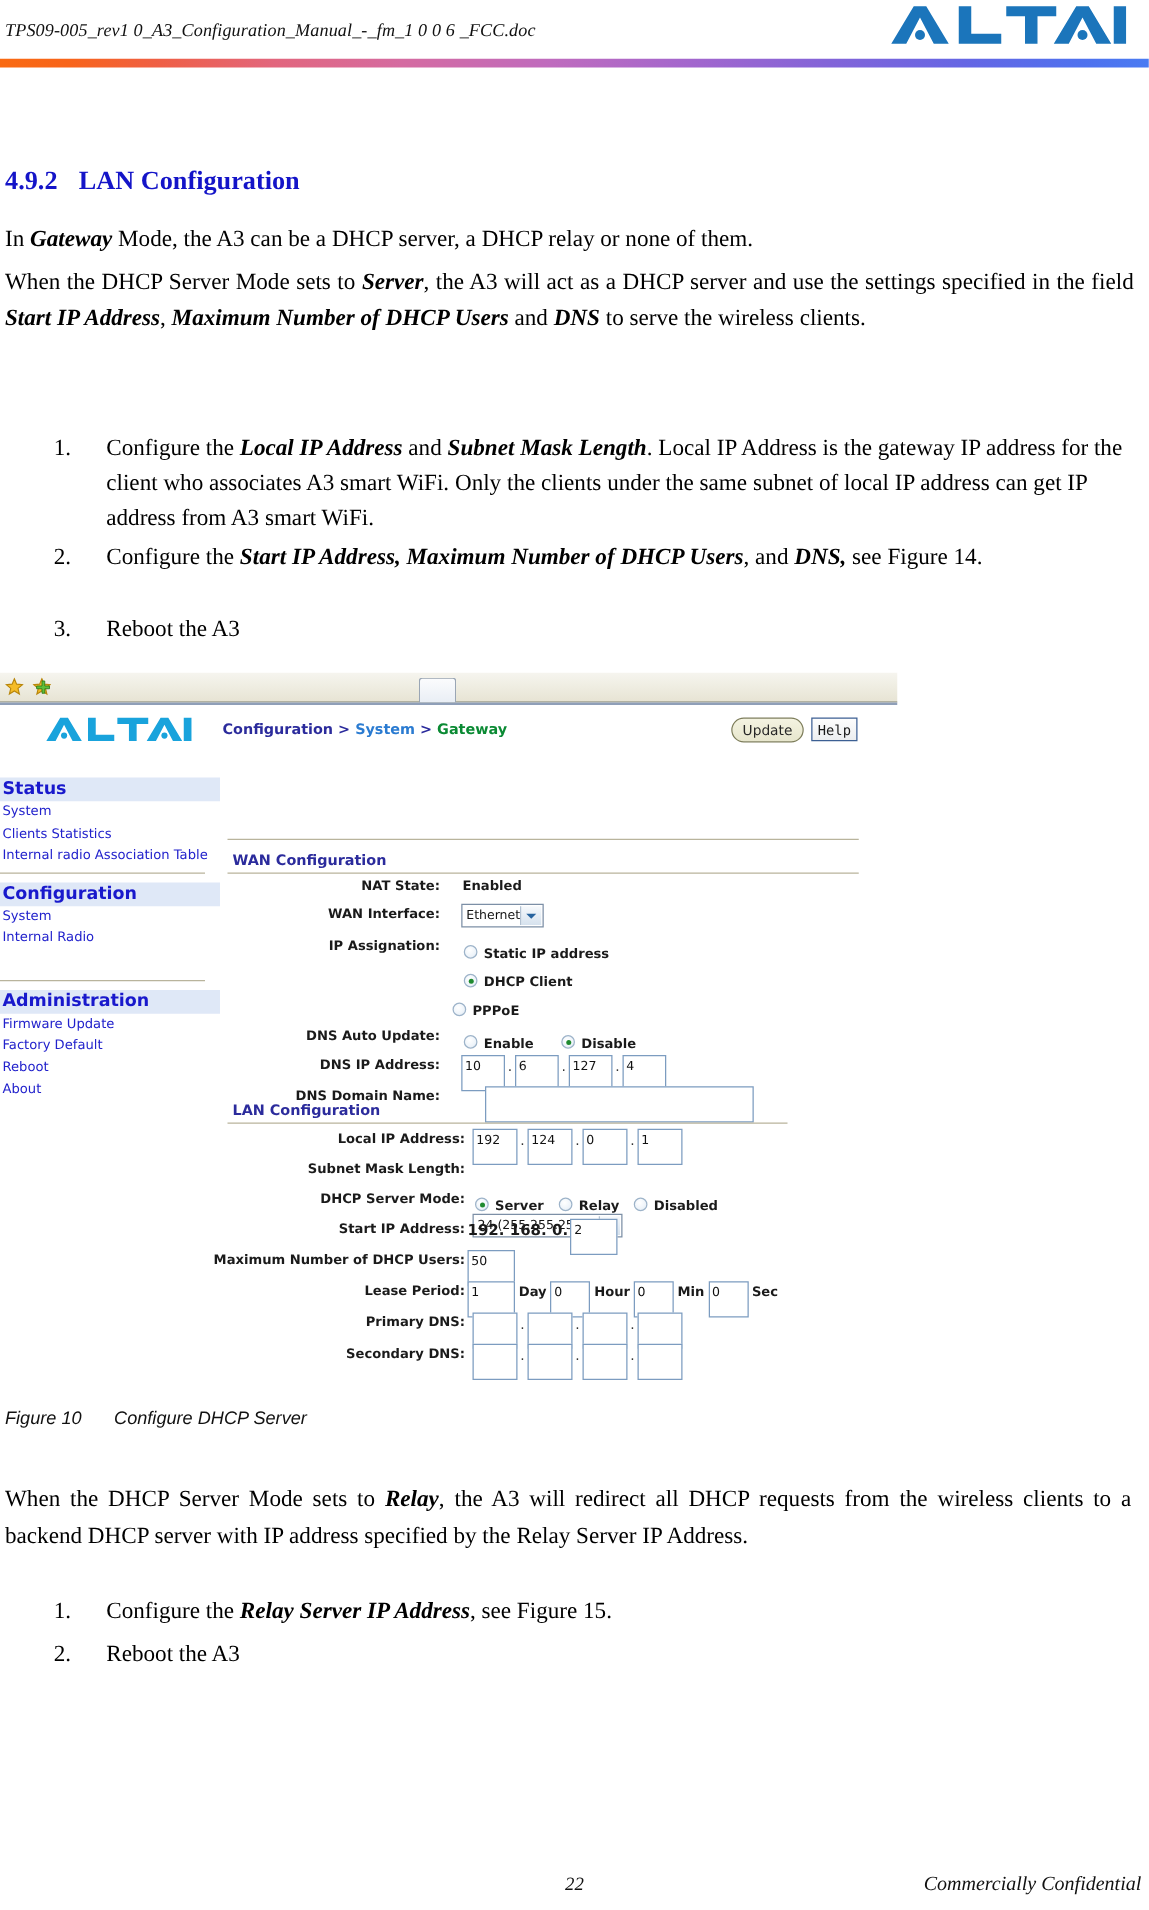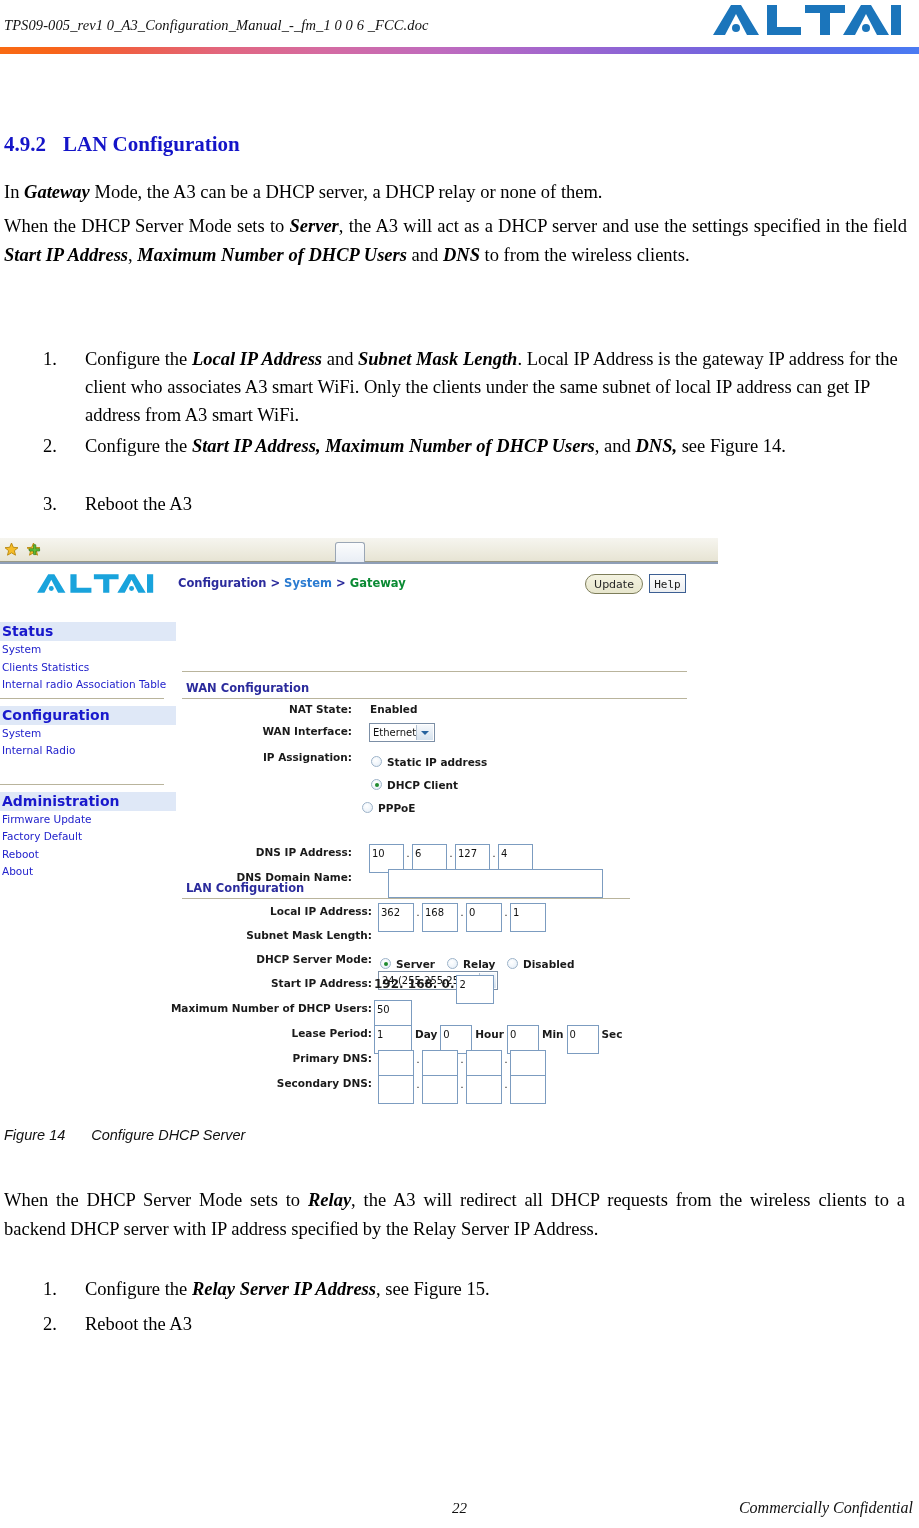--- a/index.html
+++ b/index.html
@@ -453,21 +453,21 @@
 </div>
 
 <div class="sec-num-title" id="sec-number">4.9.2</div>
 <div class="sec-num-title" id="sec-title">LAN Configuration</div>
 
 <div class="para" id="para-gateway">
   <span>In </span><span class="bi">Gateway</span><span> Mode, the A3 can be a DHCP server, a DHCP relay or none of them.</span>
 </div>
 
 <div class="para" id="para-server">
-  <span>When the DHCP Server Mode sets to </span><span class="bi">Server</span><span>, the A3 will act as a DHCP server and use the settings specified in the field </span><span class="bi">Start IP Address</span><span>, </span><span class="bi">Maximum Number of DHCP Users</span><span> and </span><span class="bi">DNS</span><span> to from the wireless clients.</span>
+  <span>When the DHCP Server Mode sets to </span><span class="bi">Server</span><span>, the A3 will act as a DHCP server and use the settings specified in the field </span><span class="bi">Start IP Address</span><span>, </span><span class="bi">Maximum Number of DHCP Users</span><span> and </span><span class="bi">DNS</span><span> to serve the wireless clients.</span>
 </div>
 
 <div class="olist-item" id="li-1">
   <span class="olist-num">1.</span>
   <span class="olist-text"><span>Configure the </span><span class="bi">Local IP Address</span><span> and </span><span class="bi">Subnet Mask Length</span><span>. Local IP Address is the gateway IP address for the client who associates A3 smart WiFi. Only the clients under the same subnet of local IP address can get IP address from A3 smart WiFi.</span></span>
 </div>
 
 <div class="olist-item" id="li-2">
   <span class="olist-num">2.</span>
   <span class="olist-text"><span>Configure the </span><span class="bi">Start IP Address, Maximum Number of DHCP Users</span><span>, and </span><span class="bi">DNS,</span><span> see Figure 14.</span></span>
@@ -567,40 +567,49 @@
     <span class="radio-wrap" style="position:absolute; left:189px; top:2px;">
       <span class="radio on"></span><span class="radio-label">DHCP Client</span>
     </span>
   </div>
   <div class="frow" style="left:182px; top:257px; width:538px;">
     <span class="radio-wrap" style="position:absolute; left:180px; top:2px;">
       <span class="radio"></span><span class="radio-label">PPPoE</span>
     </span>
   </div>
 
+  <div class="frow" style="left:182px; top:283px; width:538px;">
+    <span class="flabel" style="right:368px;">DNS Auto Update:</span>
+    <span class="radio-wrap" style="position:absolute; left:189px; top:2px;">
+      <span class="radio"></span><span class="radio-label">Enable</span>
+    </span>
+    <span class="radio-wrap" style="position:absolute; left:267px; top:2px;">
+      <span class="radio on"></span><span class="radio-label">Disable</span>
+    </span>
+  </div>
 
   <div class="frow" style="left:182px; top:306px; width:538px;">
     <span class="flabel" style="right:368px;">DNS IP Address:</span>
     <span style="position:absolute; left:187px; top:0;">
       <span class="tbox" style="width:35px;">10</span><span class="dot">.</span><span class="tbox" style="width:35px;">6</span><span class="dot">.</span><span class="tbox" style="width:35px;">127</span><span class="dot">.</span><span class="tbox" style="width:35px;">4</span>
     </span>
   </div>
 
   <div class="frow" style="left:182px; top:331px; width:538px;">
     <span class="flabel" style="right:368px;">DNS Domain Name:</span>
     <span class="tbox" style="position:absolute; left:206px; top:0; width:215px;"></span>
   </div>
 
   <div class="sect-head" id="lan-head">LAN Configuration</div>
   <div class="sect-rule" id="rule-lan"></div>
 
   <div class="frow" style="left:182px; top:365px; width:538px;">
     <span class="flabel" style="right:348px;">Local IP Address:</span>
     <span style="position:absolute; left:196px; top:0;">
-      <span class="tbox" style="width:36px;">362</span><span class="dot">.</span><span class="tbox" style="width:36px;">168</span><span class="dot">.</span><span class="tbox" style="width:36px;">0</span><span class="dot">.</span><span class="tbox" style="width:36px;">1</span>
+      <span class="tbox" style="width:36px;">192</span><span class="dot">.</span><span class="tbox" style="width:36px;">124</span><span class="dot">.</span><span class="tbox" style="width:36px;">0</span><span class="dot">.</span><span class="tbox" style="width:36px;">1</span>
     </span>
   </div>
 
   <div class="frow" style="left:182px; top:389px; width:538px;">
     <span class="flabel" style="right:348px;">Subnet Mask Length:</span>
     <span class="selbox" style="position:absolute; left:196px; top:0; width:120px;margin-top:44px;">
       <span>24 (255.255.255.0)</span>
       <span class="arrow"></span>
     </span>
   </div>
@@ -647,21 +656,21 @@
   <div class="frow" style="left:182px; top:537px; width:538px;">
     <span class="flabel" style="right:348px;">Secondary DNS:</span>
     <span style="position:absolute; left:196px; top:0;">
       <span class="tbox" style="width:36px;"></span><span class="dot">.</span><span class="tbox" style="width:36px;"></span><span class="dot">.</span><span class="tbox" style="width:36px;"></span><span class="dot">.</span><span class="tbox" style="width:36px;"></span>
     </span>
   </div>
 
 </div>
 
 <div id="fig-caption">
-  <span class="cap-label">Figure 14</span><span>Configure DHCP Server</span>
+  <span class="cap-label">Figure 10</span><span>Configure DHCP Server</span>
 </div>
 
 <div class="para" id="para-relay">
   <span>When the DHCP Server Mode sets to </span><span class="bi">Relay</span><span>, the A3 will redirect all DHCP requests from the wireless clients to a backend DHCP server with IP address specified by the Relay Server IP Address.</span>
 </div>
 
 <div class="olist-item" id="li-b1">
   <span class="olist-num">1.</span>
   <span class="olist-text"><span>Configure the </span><span class="bi">Relay Server IP Address</span><span>, see Figure 15.</span></span>
 </div>

